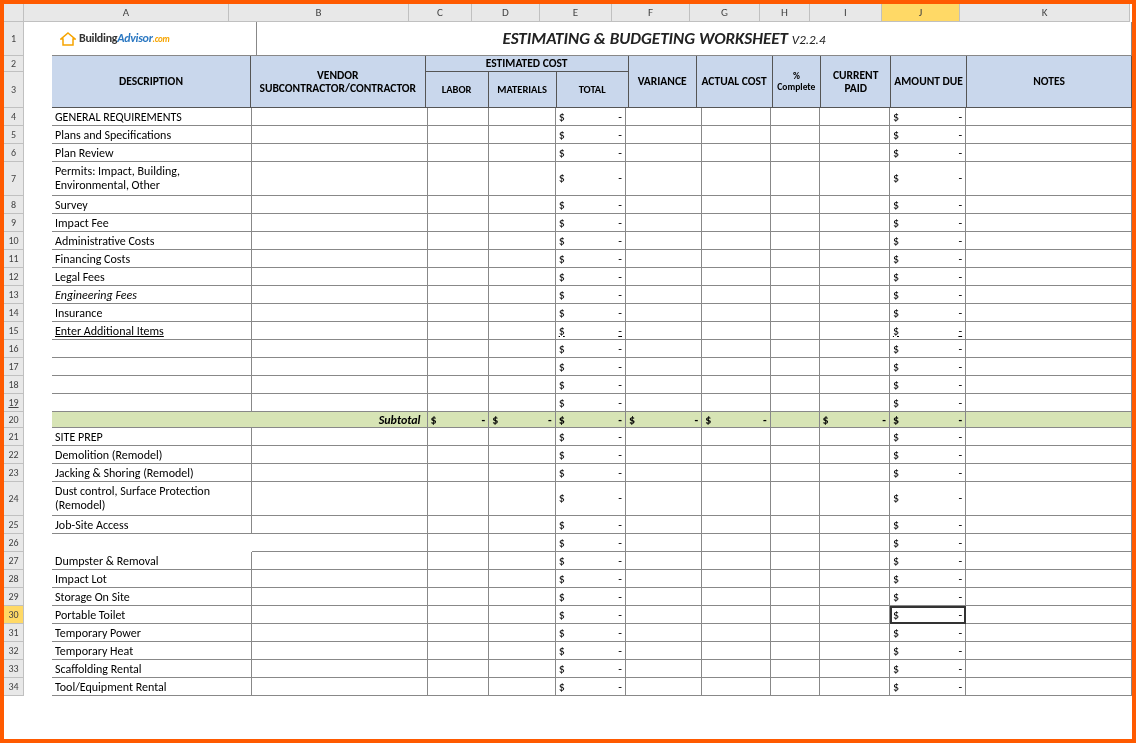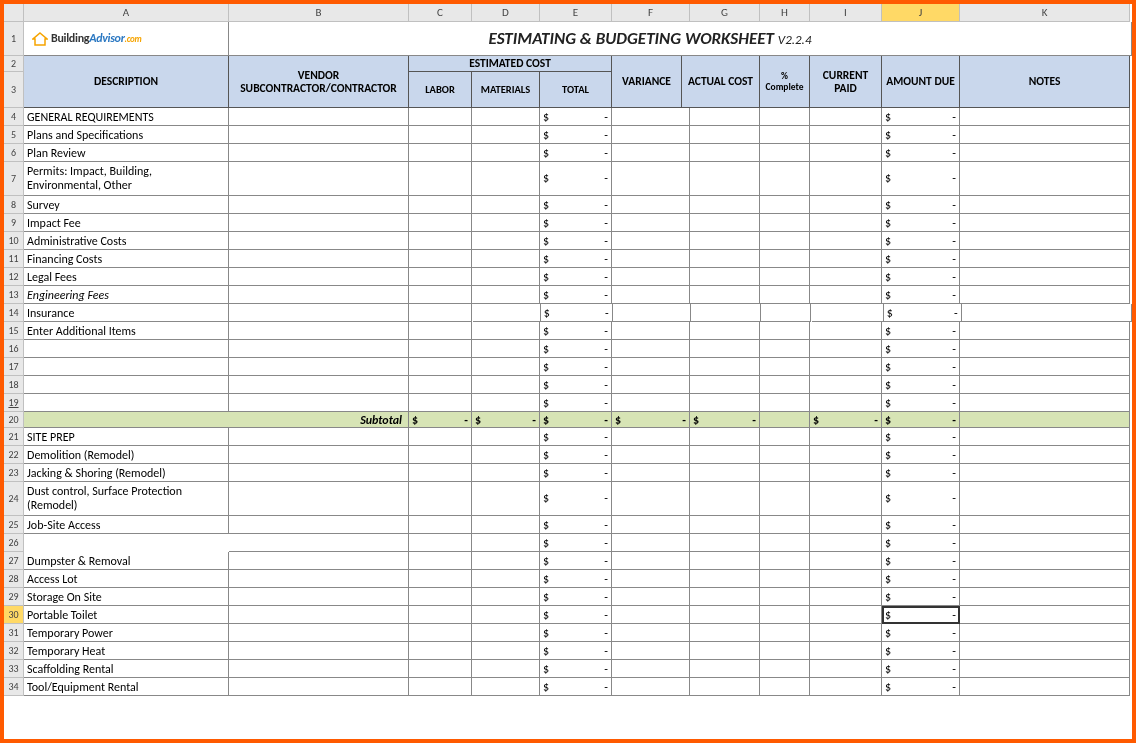--- a/index.html
+++ b/index.html
@@ -43,21 +43,21 @@
     width: 20px;
     background: #e8e8e8;
     border-right: 1px solid #c0c0c0;
     border-bottom: 1px solid #c0c0c0;
     text-align: center;
     font-size: 10px;
     color: #444;
     display: flex; align-items: center; justify-content: center;
   }
   .rownum.sel { background: #ffd966; }
-  .grid { flex: 1; overflow: hidden; }
+  .grid { flex: 1; overflow: hidden; padding-left: 28px; }
   .row { display: flex; }
   .cell {
     border-right: 1px solid #888;
     border-bottom: 1px solid #888;
     padding: 1px 3px;
     overflow: hidden;
     white-space: nowrap;
     display: flex;
     align-items: center;
     background: #fff;
@@ -419,21 +419,21 @@
           <div class="cell cF datah " style="height: 18px;"></div>
           <div class="cell cG datah " style="height: 18px;"></div>
           <div class="cell cH datah " style="height: 18px;"></div>
           <div class="cell cI datah " style="height: 18px;"></div>
           <div class="cell cJ datah money" style="height: 18px;">
             <span class="sym">$</span>
             <span class="val">-</span>
           </div>
           <div class="cell cK datah " style="height: 18px;"></div>
         </div>
-        <div class="row" style="height: 18px;">
+        <div class="row" style="height: 18px; text-decoration: underline;">
           <div class="cell cA datah" style="height: 18px;">Enter Additional Items</div>
           <div class="cell cB datah " style="height: 18px;"></div>
           <div class="cell cC datah " style="height: 18px;"></div>
           <div class="cell cD datah " style="height: 18px;"></div>
           <div class="cell cE datah money" style="height: 18px;">
             <span class="sym">$</span>
             <span class="val">-</span>
           </div>
           <div class="cell cF datah " style="height: 18px;"></div>
           <div class="cell cG datah " style="height: 18px;"></div>
@@ -681,21 +681,21 @@
           <div class="cell cG datah " style="height: 18px;"></div>
           <div class="cell cH datah " style="height: 18px;"></div>
           <div class="cell cI datah " style="height: 18px;"></div>
           <div class="cell cJ datah money" style="height: 18px;">
             <span class="sym">$</span>
             <span class="val">-</span>
           </div>
           <div class="cell cK datah " style="height: 18px;"></div>
         </div>
         <div class="row" style="height: 18px;">
-          <div class="cell cA datah" style="height: 18px;">Access Lot</div>
+          <div class="cell cA datah" style="height: 18px;">Impact Lot</div>
           <div class="cell cB datah " style="height: 18px;"></div>
           <div class="cell cC datah " style="height: 18px;"></div>
           <div class="cell cD datah " style="height: 18px;"></div>
           <div class="cell cE datah money" style="height: 18px;">
             <span class="sym">$</span>
             <span class="val">-</span>
           </div>
           <div class="cell cF datah " style="height: 18px;"></div>
           <div class="cell cG datah " style="height: 18px;"></div>
           <div class="cell cH datah " style="height: 18px;"></div>

